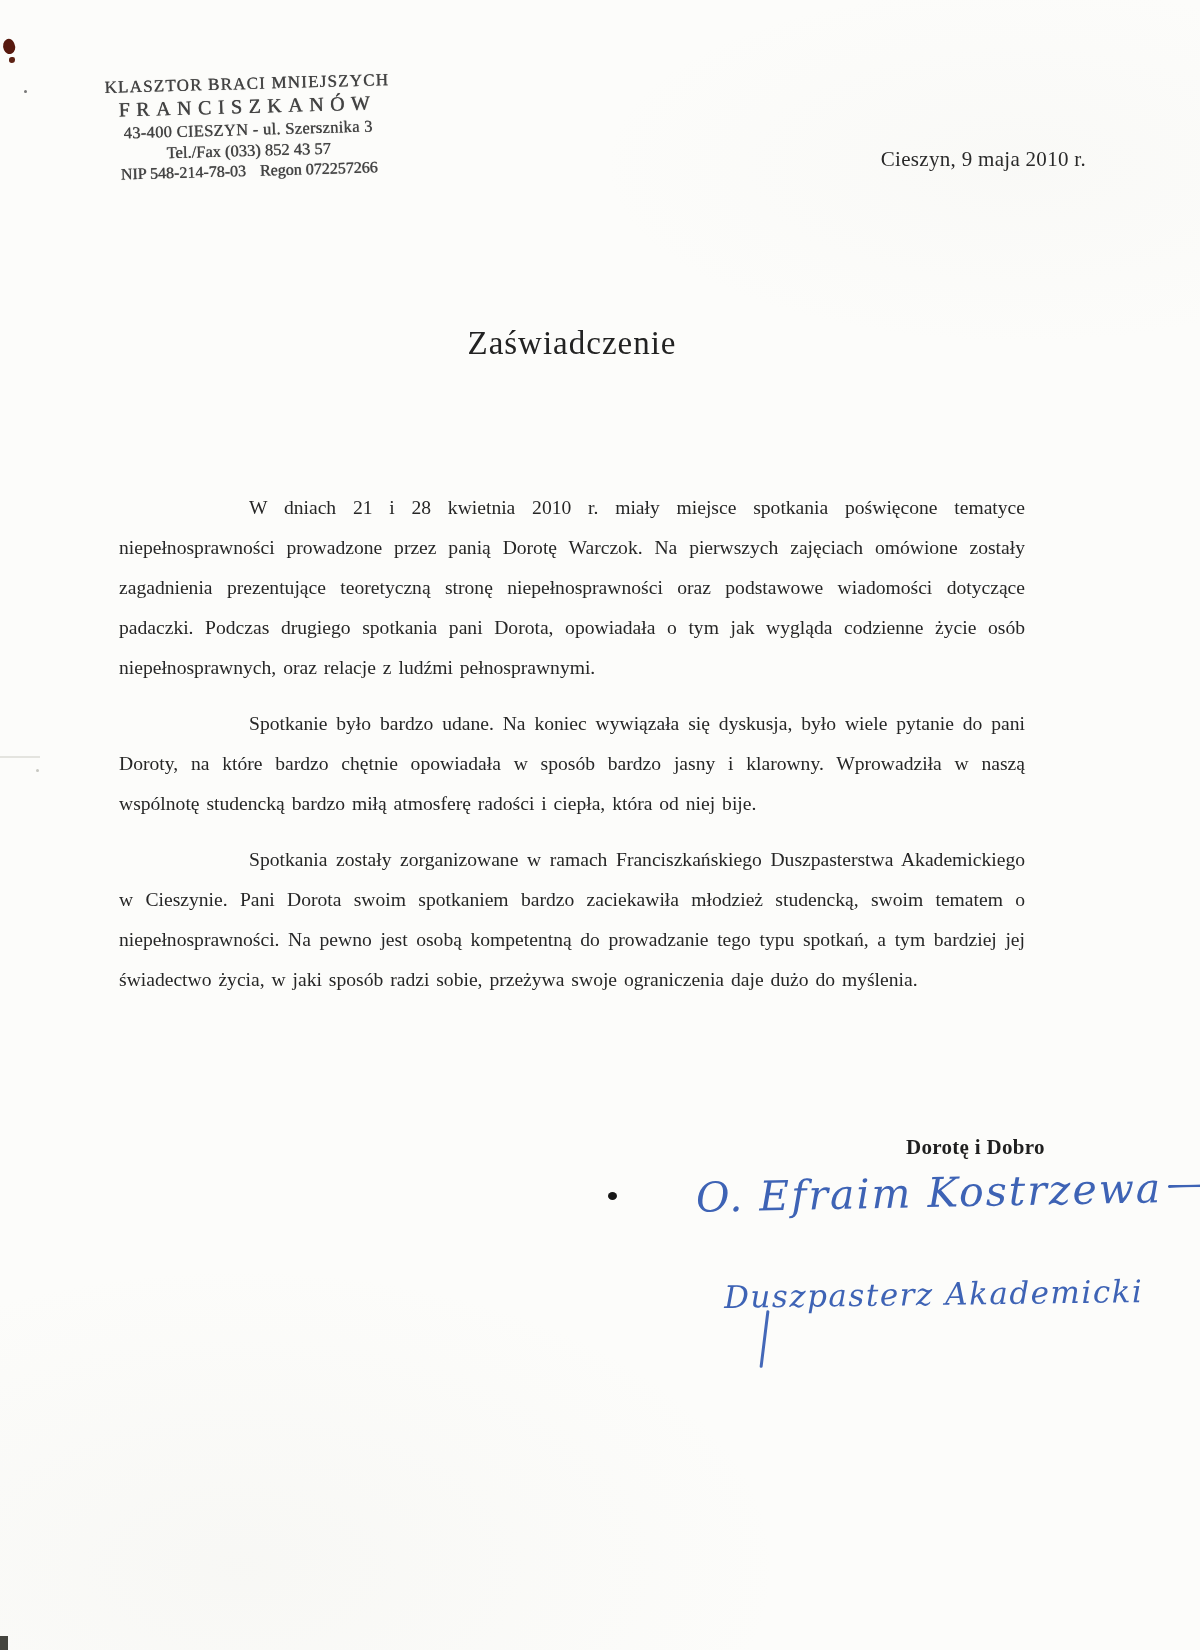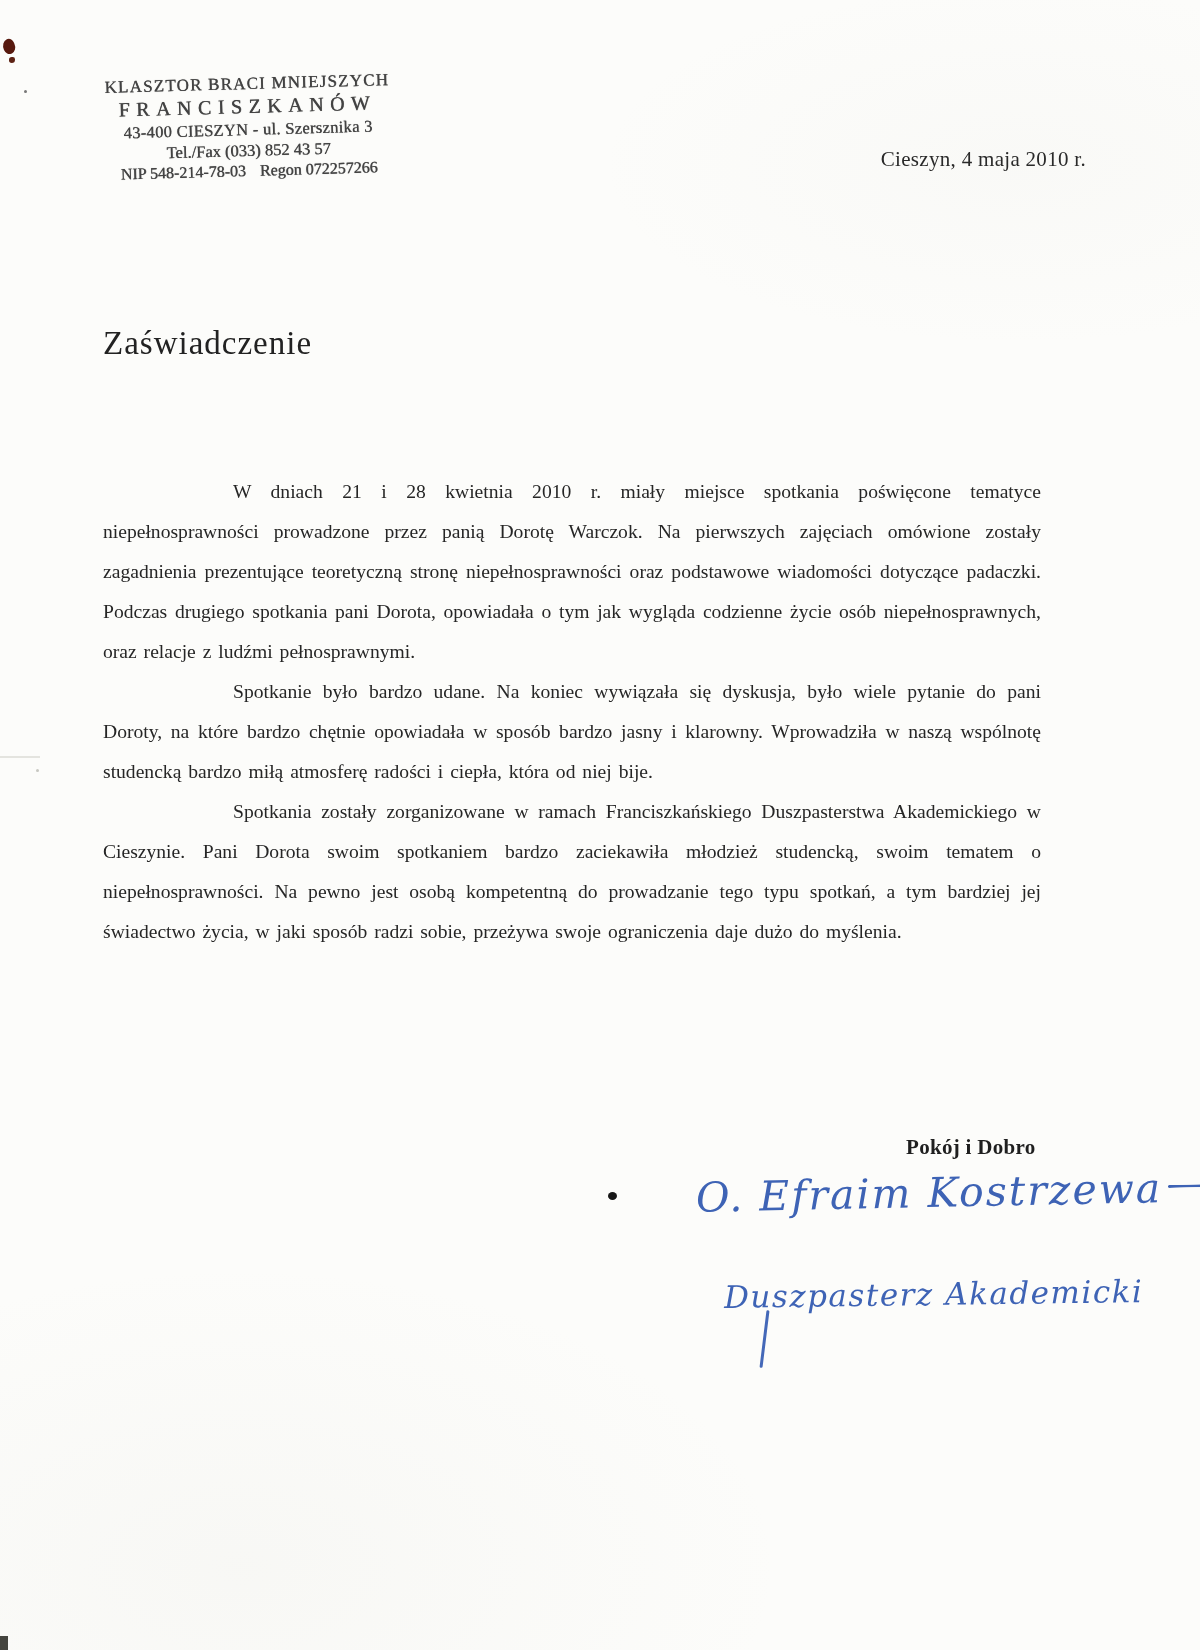--- a/index.html
+++ b/index.html
@@ -29,29 +29,29 @@
   .stamp .l5{font-size:16px;white-space:nowrap;margin-top:1px;}
   .stamp .gap{display:inline-block;width:14px;}
   
   .dateline{
     position:absolute;top:147px;right:114px;
     font-size:21px;color:#2a2a2a;letter-spacing:0.3px;
   }
   
   .doc-title{
     position:absolute;left:103px;top:325px;width:938px;
-    font-size:33px;color:#222;letter-spacing:1px;
+    text-align:center;font-size:33px;color:#222;letter-spacing:1px;
   }
   
   .body-text{
     position:absolute;left:103px;top:472px;width:938px;
     font-size:19.6px;line-height:40px;color:#262626;
     text-align:justify;
   }
-  .body-text p{margin:0;text-indent:130px;word-spacing:2px;}
+  .body-text p{margin:16px;text-indent:130px;word-spacing:2px;}
   
   .closing{
     position:absolute;left:906px;top:1135px;
     font-size:21px;font-weight:bold;color:#1f1f1f;letter-spacing:0.3px;
   }
   
   .sig{color:#3e63b5;font-style:italic;font-family:"DejaVu Serif", serif;}
   .sig-line1{
     position:absolute;left:696px;top:1168px;
     font-size:41px;letter-spacing:2px;white-space:nowrap;
@@ -106,31 +106,31 @@
 <div class="page">
 
   <div class="stamp">
     <div class="l1">KLASZTOR BRACI MNIEJSZYCH</div>
     <div class="l2">FRANCISZKANÓW</div>
     <div class="l3">43-400 CIESZYN - ul. Szersznika 3</div>
     <div class="l4">Tel./Fax (033) 852 43 57</div>
     <div class="l5"><span>NIP 548-214-78-03</span><span class="gap"></span><span>Regon 072257266</span></div>
   </div>
 
-  <div class="dateline">Cieszyn, 4 maja 2010 r.</div>
+  <div class="dateline">Cieszyn, 9 maja 2010 r.</div>
 
   <div class="doc-title">Zaświadczenie</div>
 
   <div class="body-text">
     <p>W dniach 21 i 28 kwietnia 2010 r. miały miejsce spotkania poświęcone tematyce niepełnosprawności prowadzone przez panią Dorotę Warczok. Na pierwszych zajęciach omówione zostały zagadnienia prezentujące teoretyczną stronę niepełnosprawności oraz podstawowe wiadomości dotyczące padaczki. Podczas drugiego spotkania pani Dorota, opowiadała o tym jak wygląda codzienne życie osób niepełnosprawnych, oraz relacje z ludźmi pełnosprawnymi.</p>
     <p>Spotkanie było bardzo udane. Na koniec wywiązała się dyskusja, było wiele pytanie do pani Doroty, na które bardzo chętnie opowiadała w sposób bardzo jasny i klarowny. Wprowadziła w naszą wspólnotę studencką bardzo miłą atmosferę radości i ciepła, która od niej bije.</p>
     <p>Spotkania zostały zorganizowane w ramach Franciszkańskiego Duszpasterstwa Akademickiego w Cieszynie. Pani Dorota swoim spotkaniem bardzo zaciekawiła młodzież studencką, swoim tematem o niepełnosprawności. Na pewno jest osobą kompetentną do prowadzanie tego typu spotkań, a tym bardziej jej świadectwo życia, w jaki sposób radzi sobie, przeżywa swoje ograniczenia daje dużo do myślenia.</p>
   </div>
 
-  <div class="closing">Pokój i Dobro</div>
+  <div class="closing">Dorotę i Dobro</div>
 
   <div class="sig sig-line1"><span>O. Efraim Kostrzewa</span><span class="sig-flourish"></span></div>
   <div class="sig sig-line2">Duszpasterz Akademicki</div>
   <div class="sig-tail"></div>
 
   <div class="dot-mark"></div>
   <div class="speck-top"></div>
   <div class="speck-top2"></div>
   <div class="speck-dot"></div>
   <div class="scan-line"></div>

